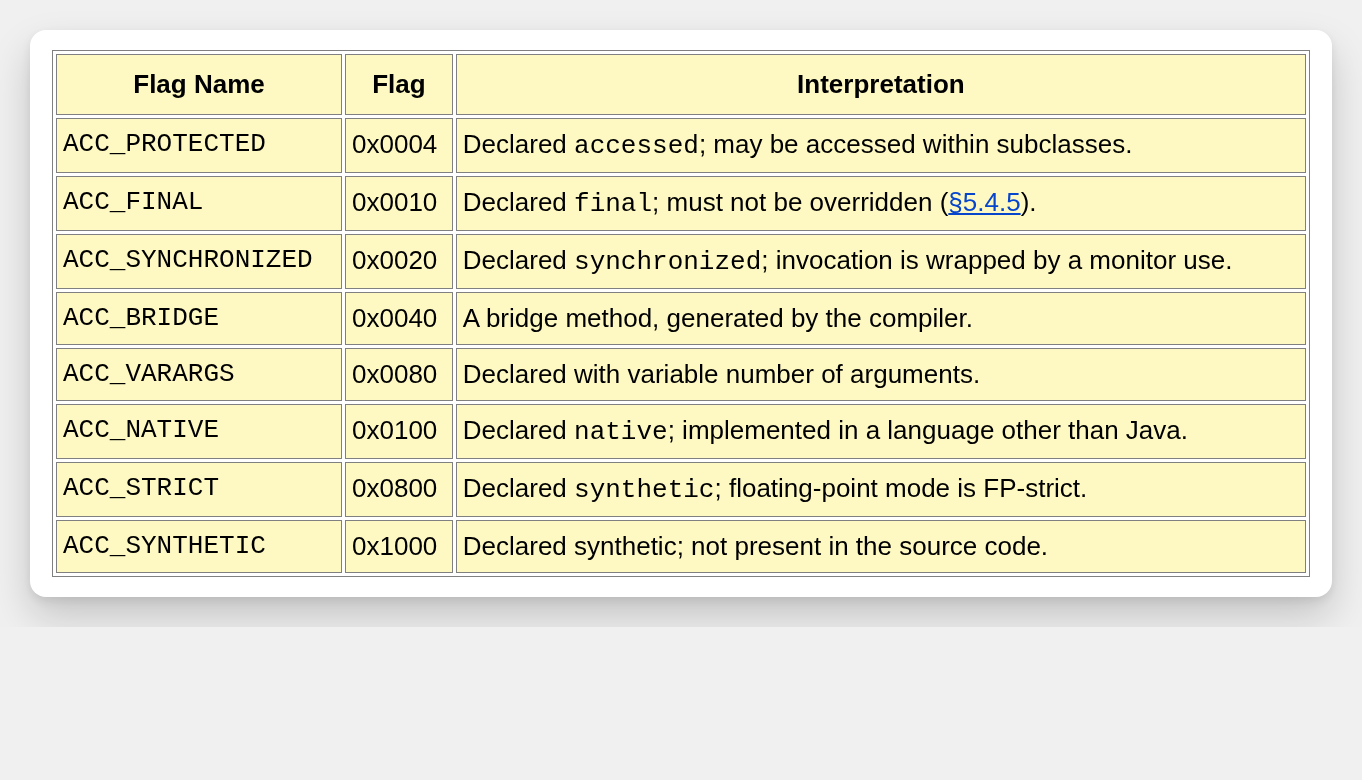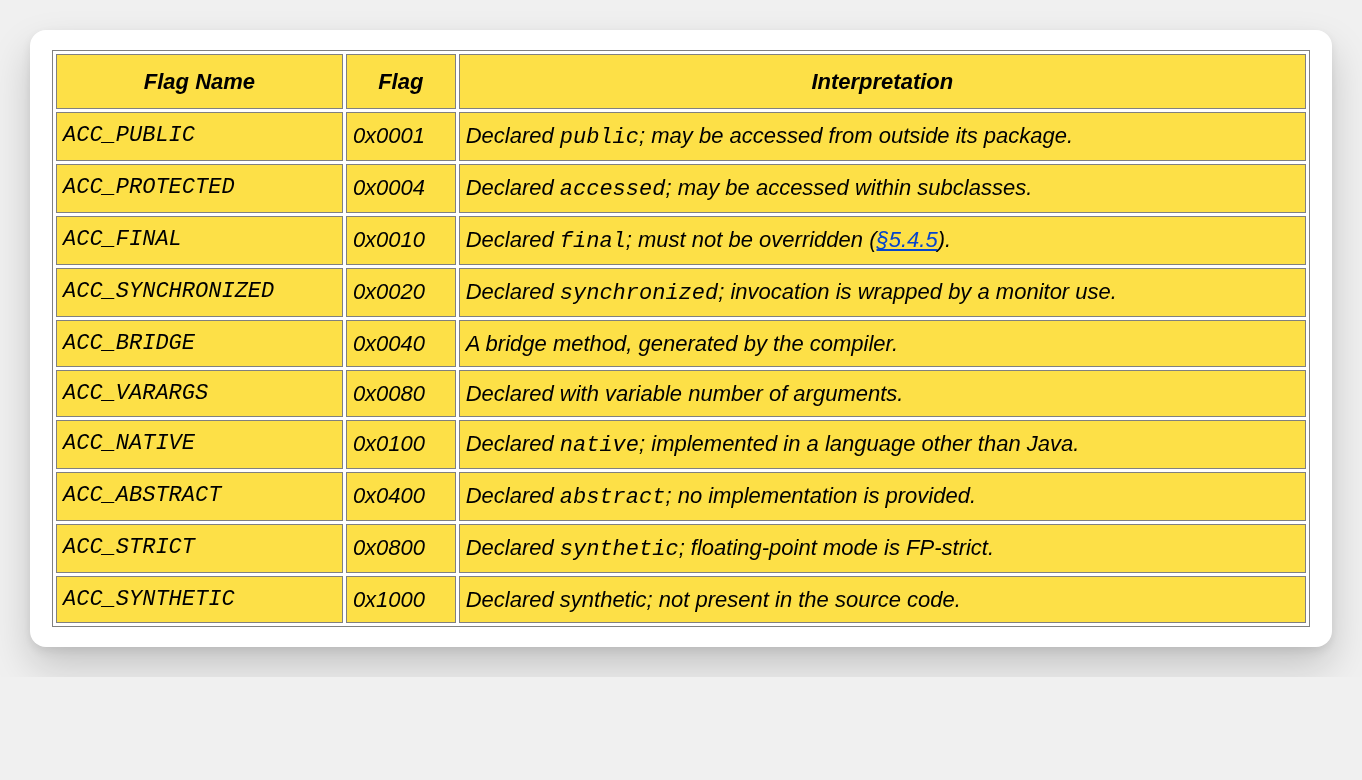--- a/index.html
+++ b/index.html
@@ -25,25 +25,24 @@
     table {
       border-collapse: separate;
       border-spacing: 3px;
       width: 100%;
       border: 1px solid #808080;
     }
     th, td {
       border: 1px solid #808080;
       padding: 6px 6px;
       text-align: left;
-      font-size: 22px;
+      font-size: 26px;
       line-height: 1.5;
       vertical-align: top;
-      background: #fde047;
-      font-style: italic;
+      background: #fef9c3;
     }
     th {
       font-weight: bold;
       text-align: center;
       padding: 10px 6px;
     }
     td.flag-name {
       font-family: "Courier New", Courier, monospace;
       white-space: nowrap;
     }
@@ -65,25 +64,20 @@
   <table>
     <thead>
       <tr>
         <th>Flag Name</th>
         <th>Flag</th>
         <th>Interpretation</th>
       </tr>
     </thead>
     <tbody id="tbody">
         <tr>
-          <td class="flag-name">ACC_PUBLIC</td>
-          <td class="value">0x0001</td>
-          <td class="interpretation"><span>Declared </span><code>public</code><span>; may be accessed from outside its package.</span></td>
-        </tr>
-        <tr>
           <td class="flag-name">ACC_PROTECTED</td>
           <td class="value">0x0004</td>
           <td class="interpretation"><span>Declared </span><code>accessed</code><span>; may be accessed within subclasses.</span></td>
         </tr>
         <tr>
           <td class="flag-name">ACC_FINAL</td>
           <td class="value">0x0010</td>
           <td class="interpretation"><span>Declared </span><code>final</code><span>; must not be overridden (</span><a href="#" class="section-link">§5.4.5</a><span>).</span></td>
         </tr>
         <tr>
@@ -100,25 +94,20 @@
           <td class="flag-name">ACC_VARARGS</td>
           <td class="value">0x0080</td>
           <td class="interpretation"><span>Declared with variable number of arguments.</span></td>
         </tr>
         <tr>
           <td class="flag-name">ACC_NATIVE</td>
           <td class="value">0x0100</td>
           <td class="interpretation"><span>Declared </span><code>native</code><span>; implemented in a language other than Java.</span></td>
         </tr>
         <tr>
-          <td class="flag-name">ACC_ABSTRACT</td>
-          <td class="value">0x0400</td>
-          <td class="interpretation"><span>Declared </span><code>abstract</code><span>; no implementation is provided.</span></td>
-        </tr>
-        <tr>
           <td class="flag-name">ACC_STRICT</td>
           <td class="value">0x0800</td>
           <td class="interpretation"><span>Declared </span><code>synthetic</code><span>; floating-point mode is FP-strict.</span></td>
         </tr>
         <tr>
           <td class="flag-name">ACC_SYNTHETIC</td>
           <td class="value">0x1000</td>
           <td class="interpretation"><span>Declared synthetic; not present in the source code.</span></td>
         </tr>
       </tbody>

